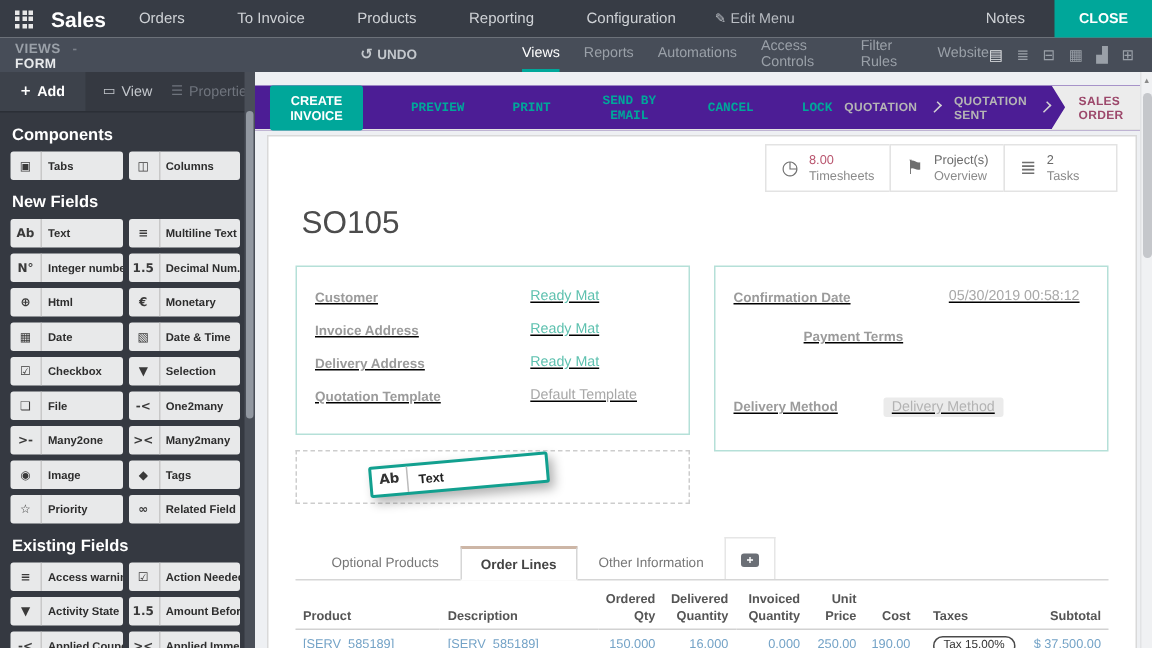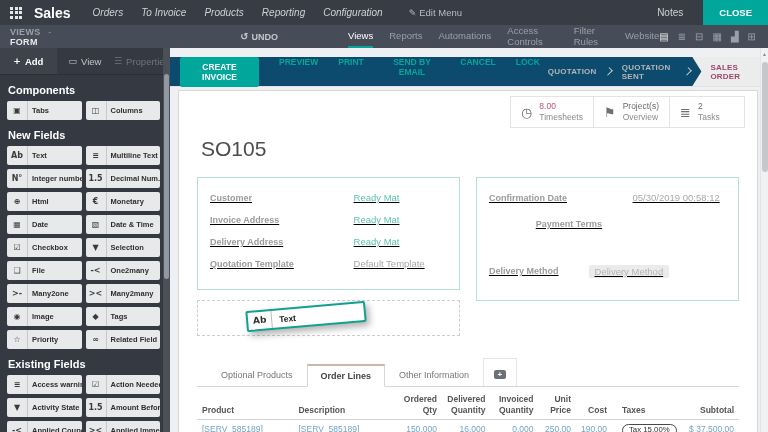--- a/index.html
+++ b/index.html
@@ -5,21 +5,21 @@
   * { box-sizing: border-box; margin: 0; padding: 0; }
   html,body { width:768px; height:432px; overflow:hidden; }
   body { font-family:"Liberation Sans", sans-serif; background:#eef0f3; }
   .icon, i { font-family:"DejaVu Sans", sans-serif; font-style:normal; }
 
   
   .topbar { height:25px; background:#373c45; display:flex; align-items:center; color:#cfd2d6; }
   .apps { display:grid; grid-template-columns:repeat(3,3px); grid-template-rows:repeat(3,3px); gap:1.5px; margin:0 12px 0 10px; cursor:pointer; }
   .apps i { width:3px; height:3px; background:#e8e8e8; }
   .brand { color:#fff; font-size:14px; font-weight:bold; margin-right:22px; }
-  .menus { display:flex; gap:18px; font-size:10px;font-style:italic; }
+  .menus { display:flex; gap:35px; font-size:10px; }
   .menus span { cursor:pointer; }
   .editmenu { font-size:9.5px; color:#b9bdc3; margin-left:26px; }
   .editmenu i { font-size:9px; margin-right:3px; }
   .topright { margin-left:auto; display:flex; align-items:center; height:100%; }
   .notes { font-size:10px; margin-right:20px; }
   .closebtn { height:100%; background:#00a79a; color:#fff; border:none; font-size:9.5px; font-weight:bold; padding:0 16px; font-family:"Liberation Sans",sans-serif; cursor:pointer; }
 
   
   .studiobar { height:23px; background:#474d58; display:flex; align-items:center; color:#9aa0a8; font-size:9px; }
   .crumbs { margin-left:10px; font-weight:bold; letter-spacing:.3px; }
@@ -47,23 +47,23 @@
   .sbsection h3 { font-size:11px; font-weight:bold; color:#fff; margin:9px 8px 5px; }
   .fgrid { display:grid; grid-template-columns:1fr 1fr; gap:4px; padding:0 10px 0 7px; }
   .fi { background:#e8e9ea; border-radius:2px; height:19px; display:flex; align-items:center; overflow:hidden; cursor:grab; }
   .fi i { width:21px; flex-shrink:0; text-align:center; font-size:8px; font-weight:bold; color:#3a3a3a; border-right:1px solid #c8c8c8; line-height:19px; }
   .fi b { font-size:7.5px; color:#2d2d2d; padding:0 4px; white-space:nowrap; overflow:hidden; }
   .sbscroll { position:absolute; right:0; top:0; bottom:0; width:7px; background:#4a4f58; }
   .sbthumb { position:absolute; left:1px; top:26px; width:5px; height:205px; background:#9298a1; border-radius:3px; }
 
   
   .main { flex:1; background:#eef0f3; padding-top:9px; overflow:hidden; position:relative; }
-  .toolbar { background:#0c4a6e; height:30px; display:flex; align-items:flex-start; padding:0 0 0 10px; border-bottom:1px solid #e2e2e2; }
+  .toolbar { background:#4c1d95; height:30px; display:flex; align-items:center; padding:0 0 0 10px; border-bottom:1px solid #e2e2e2; }
   .abtn { background:#00a79a; color:#fff; border:none; font-size:8.5px; font-weight:bold; padding:5px 9px; border-radius:2px; cursor:pointer; font-family:"Liberation Sans",sans-serif; }
-  .lbtn { background:none; border:none; color:#00a79a; font-size:8.5px; font-weight:bold; margin-left:20px; cursor:pointer; font-family:Liberation Sans, sans-serif; }
+  .lbtn { background:none; border:none; color:#00a79a; font-size:8.5px; font-weight:bold; margin-left:32px; cursor:pointer; font-family:Liberation Mono, monospace; }
   .statusbar { margin-left:auto; display:flex; align-items:center; height:100%; font-size:8px; font-weight:bold; letter-spacing:.2px; }
   .step { color:#b5b5b5; padding:0 8px; }
   .chev { width:7px; height:7px; border-top:1px solid #d4d4d4; border-right:1px solid #d4d4d4; transform:rotate(45deg); margin:0 2px; }
   .step-active { background:#ececec; color:#9c486b; height:100%; display:flex; align-items:center; padding:0 14px 0 18px; clip-path:polygon(0 0,100% 0,100% 100%,0 100%,9px 50%); }
 
   
   .sheet { background:#fff; border:1px solid #d9d9d9; margin:3px 10px 0 8px; height:360px; position:relative; padding:0 18px; }
   .smartrow { position:absolute; top:5px; right:12px; display:flex; }
   .sbtn { display:flex; align-items:center; gap:7px; border:1px solid #e3e3e3; background:#fff; padding:4px 10px; min-width:76px; cursor:pointer; margin-left:-1px; }
   .sbtn i { font-size:13px; color:#6f6f6f; }

